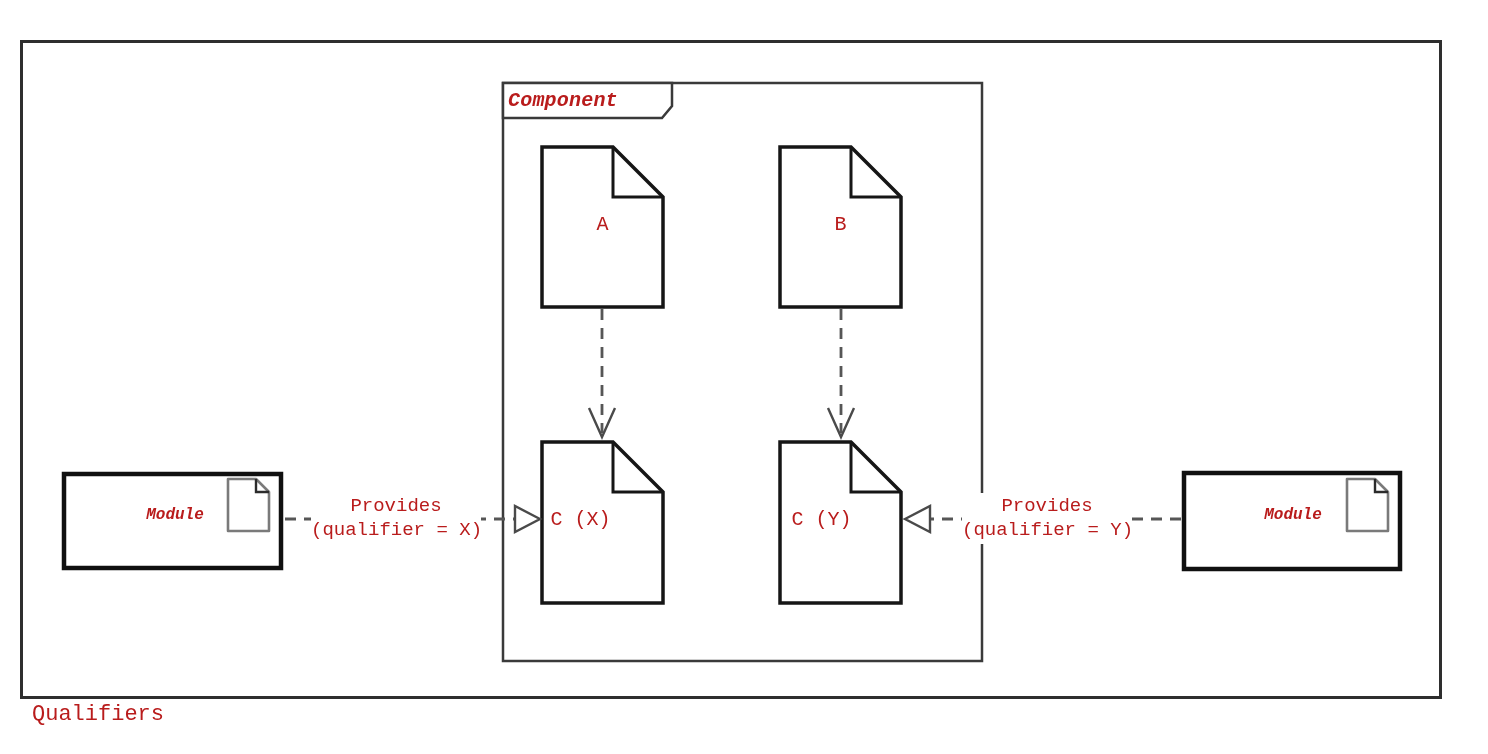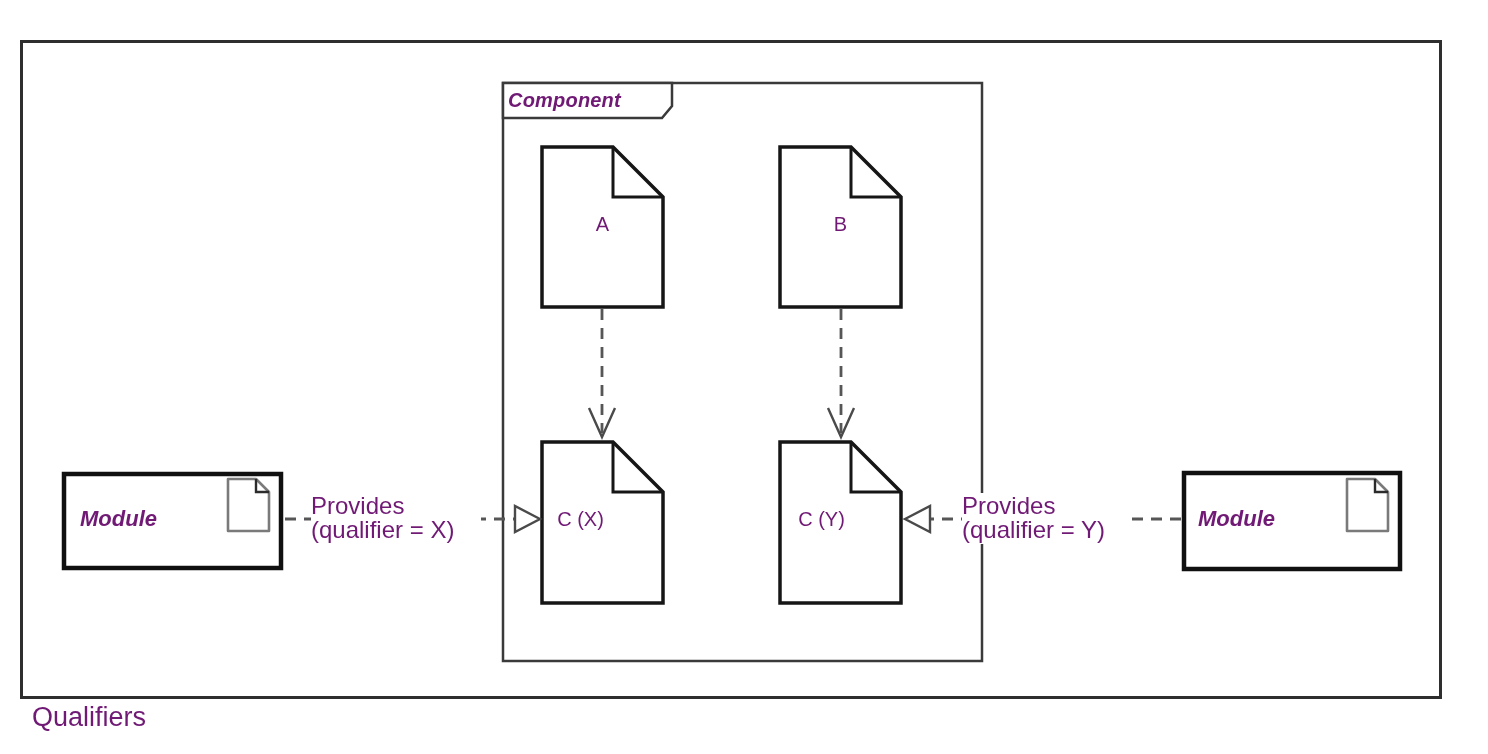--- a/index.html
+++ b/index.html
@@ -12,50 +12,52 @@
     overflow: hidden;
   }
   #linework {
     position: absolute;
     left: 0; top: 0;
     z-index: 0;
   }
   .lbl {
     position: absolute;
     z-index: 2;
-    color: #701a75;
+    color: #b91c1c;
     white-space: nowrap;
+    font-family: Liberation Mono, monospace;
   }
   .component-title {
     font-size: 20px;
     font-weight: bold;
     font-style: italic;
     letter-spacing: 0.2px;
   }
   .file-lbl {
     width: 121px;
     text-align: center;
     font-size: 20px;
   }
   .module-lbl {
     width: 190px;
-    font-size: 22px;
+    text-align: center;
+    font-size: 16px;
     font-weight: bold;
     font-style: italic;
   }
   .provides-lbl {
     width: 170px;
-    text-align: left;
-    font-size: 24px;
+    text-align: center;
+    font-size: 19px;
     line-height: 24px;
     background: #ffffff;
     padding: 1px 0 2px 0;
   }
   .caption-lbl {
-    font-size: 27px;
+    font-size: 22px;
   }
 </style>
 </head>
 <body>
 
 <div id="canvas">
 
   <svg id="linework" width="1488" height="754" viewBox="0 0 1488 754">
 
     <rect x="21.5" y="41.5" width="1419" height="656" fill="none" stroke="#2e2e2e" stroke-width="3"></rect>

